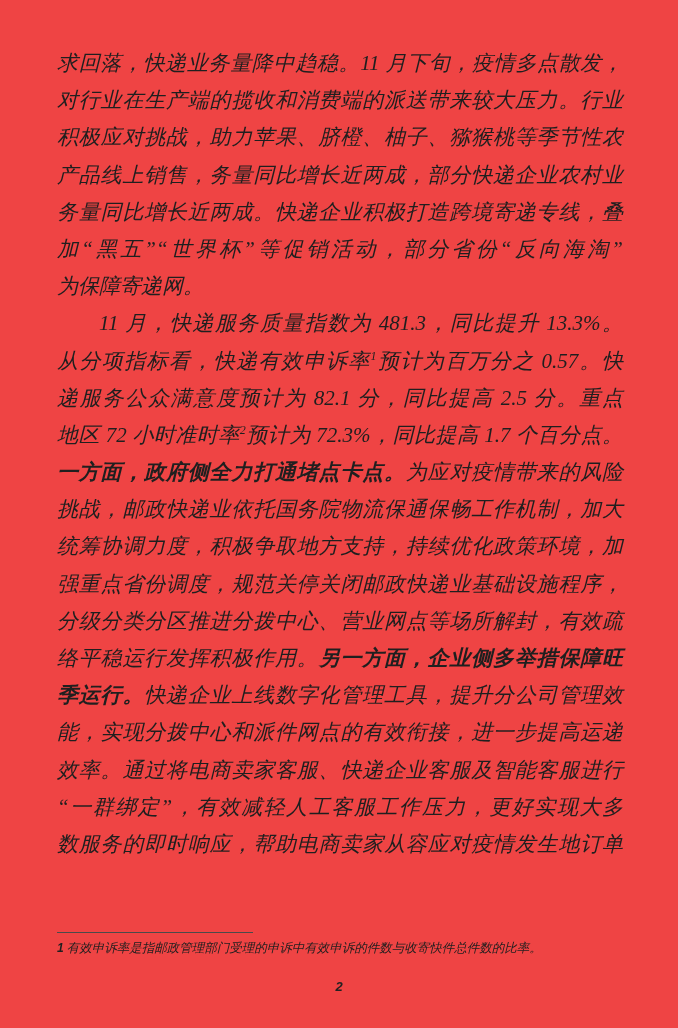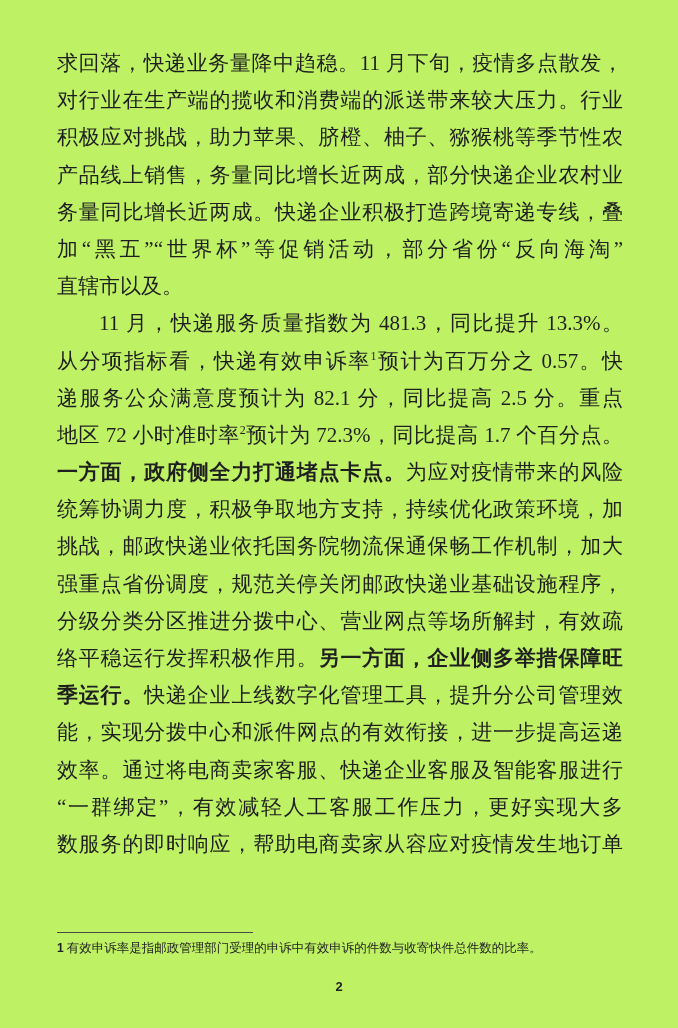--- a/index.html
+++ b/index.html
@@ -11,21 +11,22 @@
     height: 1028px;
     position: relative;
     overflow: hidden;
     background: #fcfcfc;
     font-family: "Liberation Serif", "DejaVu Serif", serif;
     color: #1f1f1f;
   }
   .page {
     position: absolute;
     inset: 0;
-    background: #bef264;
+    background: #ef4444;
+    font-style: italic;
   }
   .body-text {
     position: absolute;
     left: 57px;
     width: 566px;
     top: 45px;
     font-size: 21px;
     line-height: 37.2px;
   }
   .line {
@@ -88,28 +89,28 @@
 <body>
 
 <div class="page">
   <div class="body-text" id="body-text">
       <div class="line"><span>求回落，快递业务量降中趋稳。11 月下旬，疫情多点散发，</span></div>
       <div class="line"><span>对行业在生产端的揽收和消费端的派送带来较大压力。行业</span></div>
       <div class="line"><span>积极应对挑战，助力苹果、脐橙、柚子、猕猴桃等季节性农</span></div>
       <div class="line"><span>产品线上销售，务量同比增长近两成，部分快递企业农村业</span></div>
       <div class="line"><span>务量同比增长近两成。快递企业积极打造跨境寄递专线，叠</span></div>
       <div class="line"><span>加“黑五”“世界杯”等促销活动，部分省份“反向海淘”</span></div>
-      <div class="line para-end"><span>直辖市以及。</span></div>
+      <div class="line para-end"><span>为保障寄递网。</span></div>
       <div class="line indent"><span>11 月，快递服务质量指数为 481.3，同比提升 13.3%。</span></div>
       <div class="line"><span>从分项指标看，快递有效申诉率</span><sup class="fn-ref">1</sup><span>预计为百万分之 0.57。快</span></div>
       <div class="line"><span>递服务公众满意度预计为 82.1 分，同比提高 2.5 分。重点</span></div>
       <div class="line"><span>地区 72 小时准时率</span><sup class="fn-ref">2</sup><span>预计为 72.3%，同比提高 1.7 个百分点。</span></div>
       <div class="line"><b>一方面，政府侧全力打通堵点卡点。</b><span>为应对疫情带来的风险</span></div>
+      <div class="line"><span>挑战，邮政快递业依托国务院物流保通保畅工作机制，加大</span></div>
       <div class="line"><span>统筹协调力度，积极争取地方支持，持续优化政策环境，加</span></div>
-      <div class="line"><span>挑战，邮政快递业依托国务院物流保通保畅工作机制，加大</span></div>
       <div class="line"><span>强重点省份调度，规范关停关闭邮政快递业基础设施程序，</span></div>
       <div class="line"><span>分级分类分区推进分拨中心、营业网点等场所解封，有效疏</span></div>
       <div class="line"><span>络平稳运行发挥积极作用。</span><b>另一方面，企业侧多举措保障旺</b></div>
       <div class="line"><b>季运行。</b><span>快递企业上线数字化管理工具，提升分公司管理效</span></div>
       <div class="line"><span>能，实现分拨中心和派件网点的有效衔接，进一步提高运递</span></div>
       <div class="line"><span>效率。通过将电商卖家客服、快递企业客服及智能客服进行</span></div>
       <div class="line"><span>“一群绑定”，有效减轻人工客服工作压力，更好实现大多</span></div>
       <div class="line"><span>数服务的即时响应，帮助电商卖家从容应对疫情发生地订单</span></div>
     </div>
   <div class="footnotes">

